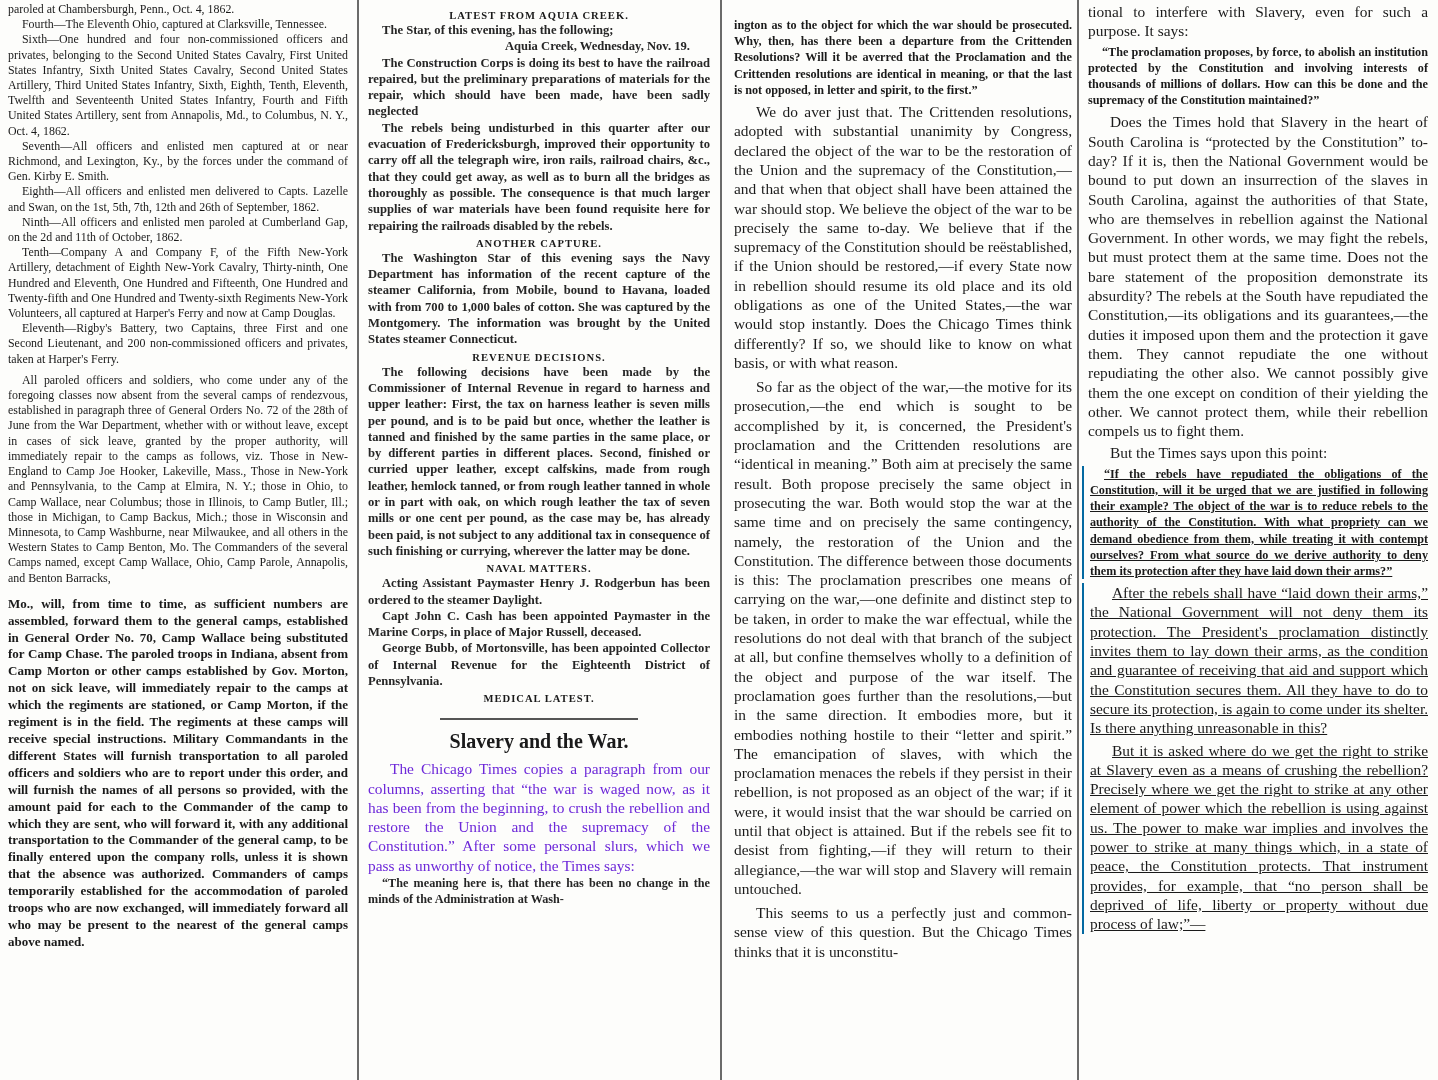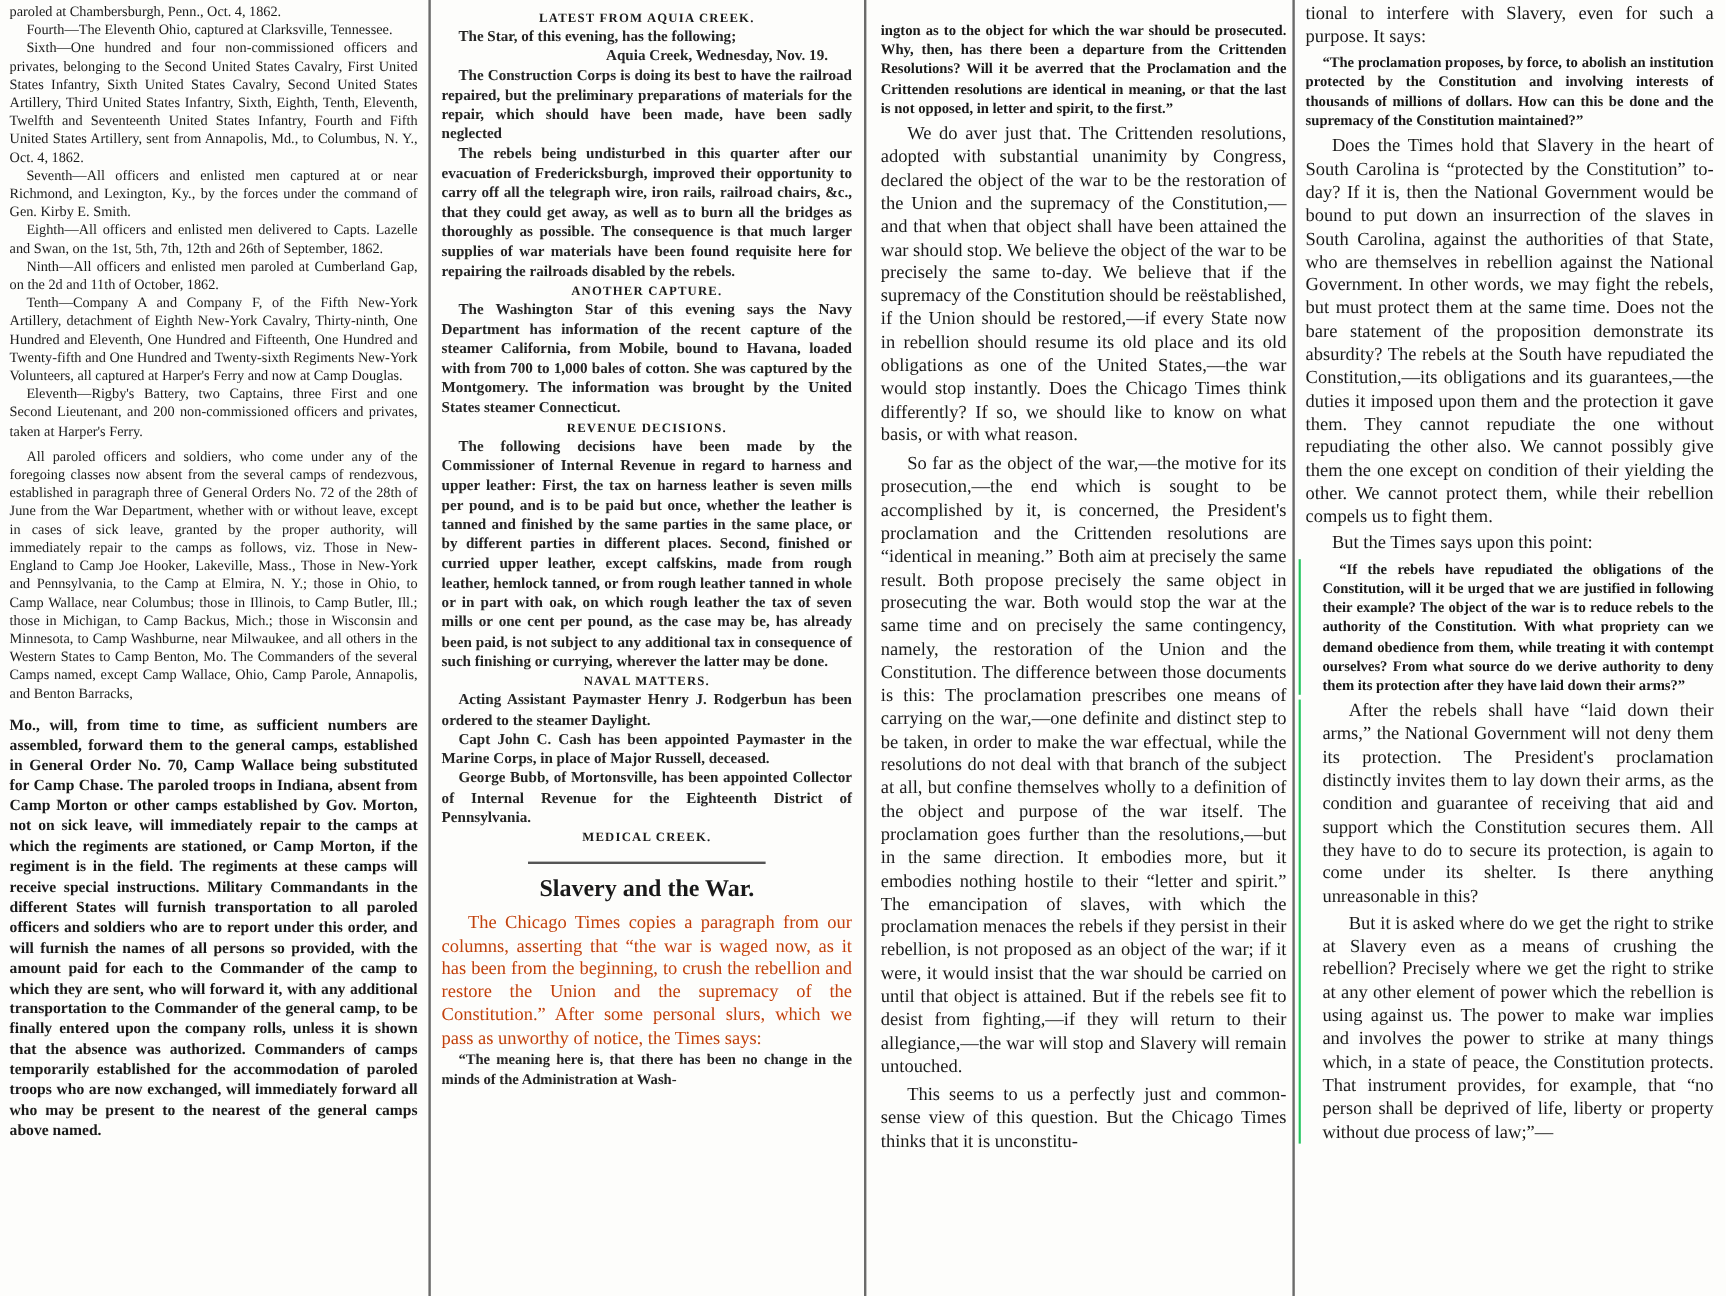--- a/index.html
+++ b/index.html
@@ -17,28 +17,28 @@
   .small p + p { margin-top:0; }
   .c1 .small p { text-indent:14px; }
   .c1 p.first { text-indent:0; }
   .c1 .bold p { font-weight:bold; font-size:13px; line-height:16.9px; text-indent:0; }
   .c2 p { font-size:12.6px; line-height:16.3px; text-indent:14px; font-weight:bold; color:#262626;font-family:Liberation Serif, serif; }
   .c2 .head { text-align:center; font-size:10.6px; letter-spacing:1px; font-weight:bold; margin:4px 0 1px; text-indent:0; }
   .c2 .dateline { text-align:right; text-indent:0; padding-right:20px; }
   .c2 hr { width:58%; border:0; border-top:2px solid #555; margin:14px auto 10px; }
   .c2 .title { text-align:center; font-size:20px; font-weight:bold; margin:2px 0 6px; text-indent:0; }
   .c2 .lead p, .c3 .big p, .c4 .big p { font-size:15.4px; line-height:19.3px; font-weight:normal; }
-  .c2 .lead p { text-indent:22px; color:#c2410c; }
+  .c2 .lead p { text-indent:22px; color:#6d28d9; }
   .quote p { font-size:12.2px !important; line-height:16.2px !important; font-weight:bold !important; text-indent:14px; }
   .c3 .big p { text-indent:22px; }
   .c3 .big p + p { margin-top:5px; }
   .c4 .big p { text-indent:22px; }
   .c4 .big p + p { margin-top:3px; }
   .c4 .quote { margin:3px 0 4px; }
-  .c4 .boxed { border-left:2px solid #22c55e; padding-left:18px; margin-left:-6px; }
+  .c4 .boxed { border-left:2px solid #0369a1; padding-left:6px; margin-left:-6px;text-decoration:underline; }
 </style>
 </head>
 <body>
 
 <div class="page">
 
   <div class="rule" style="left:357px"></div>
   <div class="rule" style="left:720px"></div>
   <div class="rule" style="left:1077px"></div>
 
@@ -70,21 +70,21 @@
     <p>The Washington Star of this evening says the Navy Department has information of the recent capture of the steamer California, from Mobile, bound to Havana, loaded with from 700 to 1,000 bales of cotton. She was captured by the Montgomery. The information was brought by the United States steamer Connecticut.</p>
 
     <div class="head">REVENUE DECISIONS.</div>
     <p>The following decisions have been made by the Commissioner of Internal Revenue in regard to harness and upper leather: First, the tax on harness leather is seven mills per pound, and is to be paid but once, whether the leather is tanned and finished by the same parties in the same place, or by different parties in different places. Second, finished or curried upper leather, except calfskins, made from rough leather, hemlock tanned, or from rough leather tanned in whole or in part with oak, on which rough leather the tax of seven mills or one cent per pound, as the case may be, has already been paid, is not subject to any additional tax in consequence of such finishing or currying, wherever the latter may be done.</p>
 
     <div class="head">NAVAL MATTERS.</div>
     <p>Acting Assistant Paymaster Henry J. Rodgerbun has been ordered to the steamer Daylight.</p>
     <p>Capt John C. Cash has been appointed Paymaster in the Marine Corps, in place of Major Russell, deceased.</p>
     <p>George Bubb, of Mortonsville, has been appointed Collector of Internal Revenue for the Eighteenth District of Pennsylvania.</p>
 
-    <div class="head">MEDICAL CREEK.</div>
+    <div class="head">MEDICAL LATEST.</div>
 
     <hr>
     <div class="title">Slavery and the War.</div>
     <div class="lead">
       <p>The Chicago Times copies a paragraph from our columns, asserting that “the war is waged now, as it has been from the beginning, to crush the rebellion and restore the Union and the supremacy of the Constitution.” After some personal slurs, which we pass as unworthy of notice, the Times says:</p>
     </div>
     <div class="quote">
       <p>“The meaning here is, that there has been no change in the minds of the Administration at Wash-</p>
     </div>
   </div>

